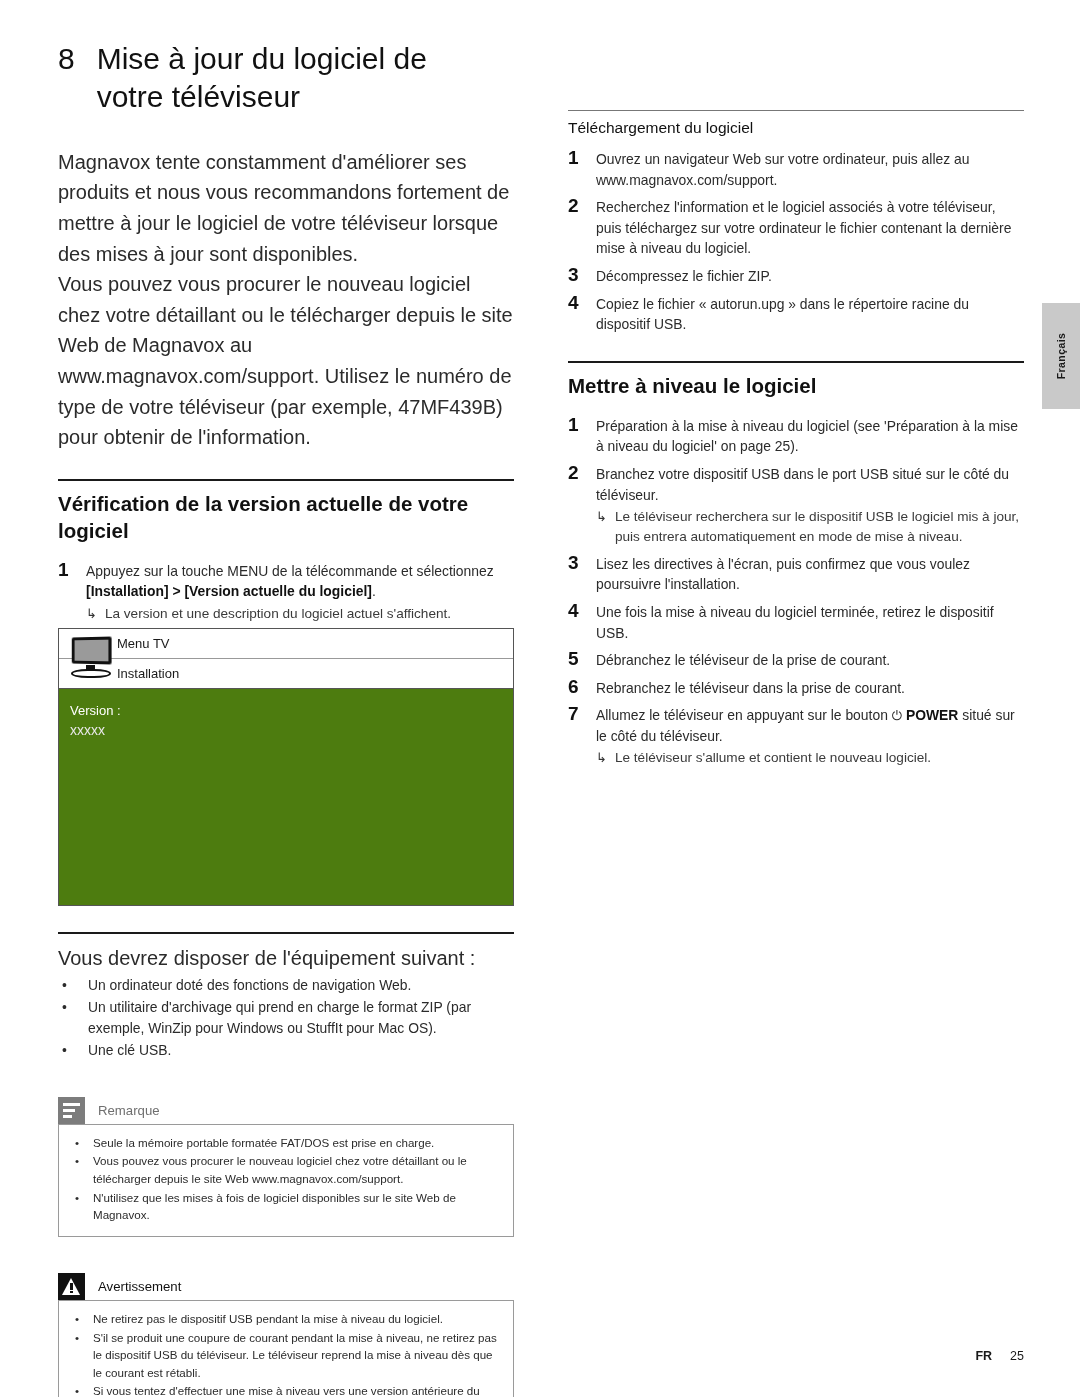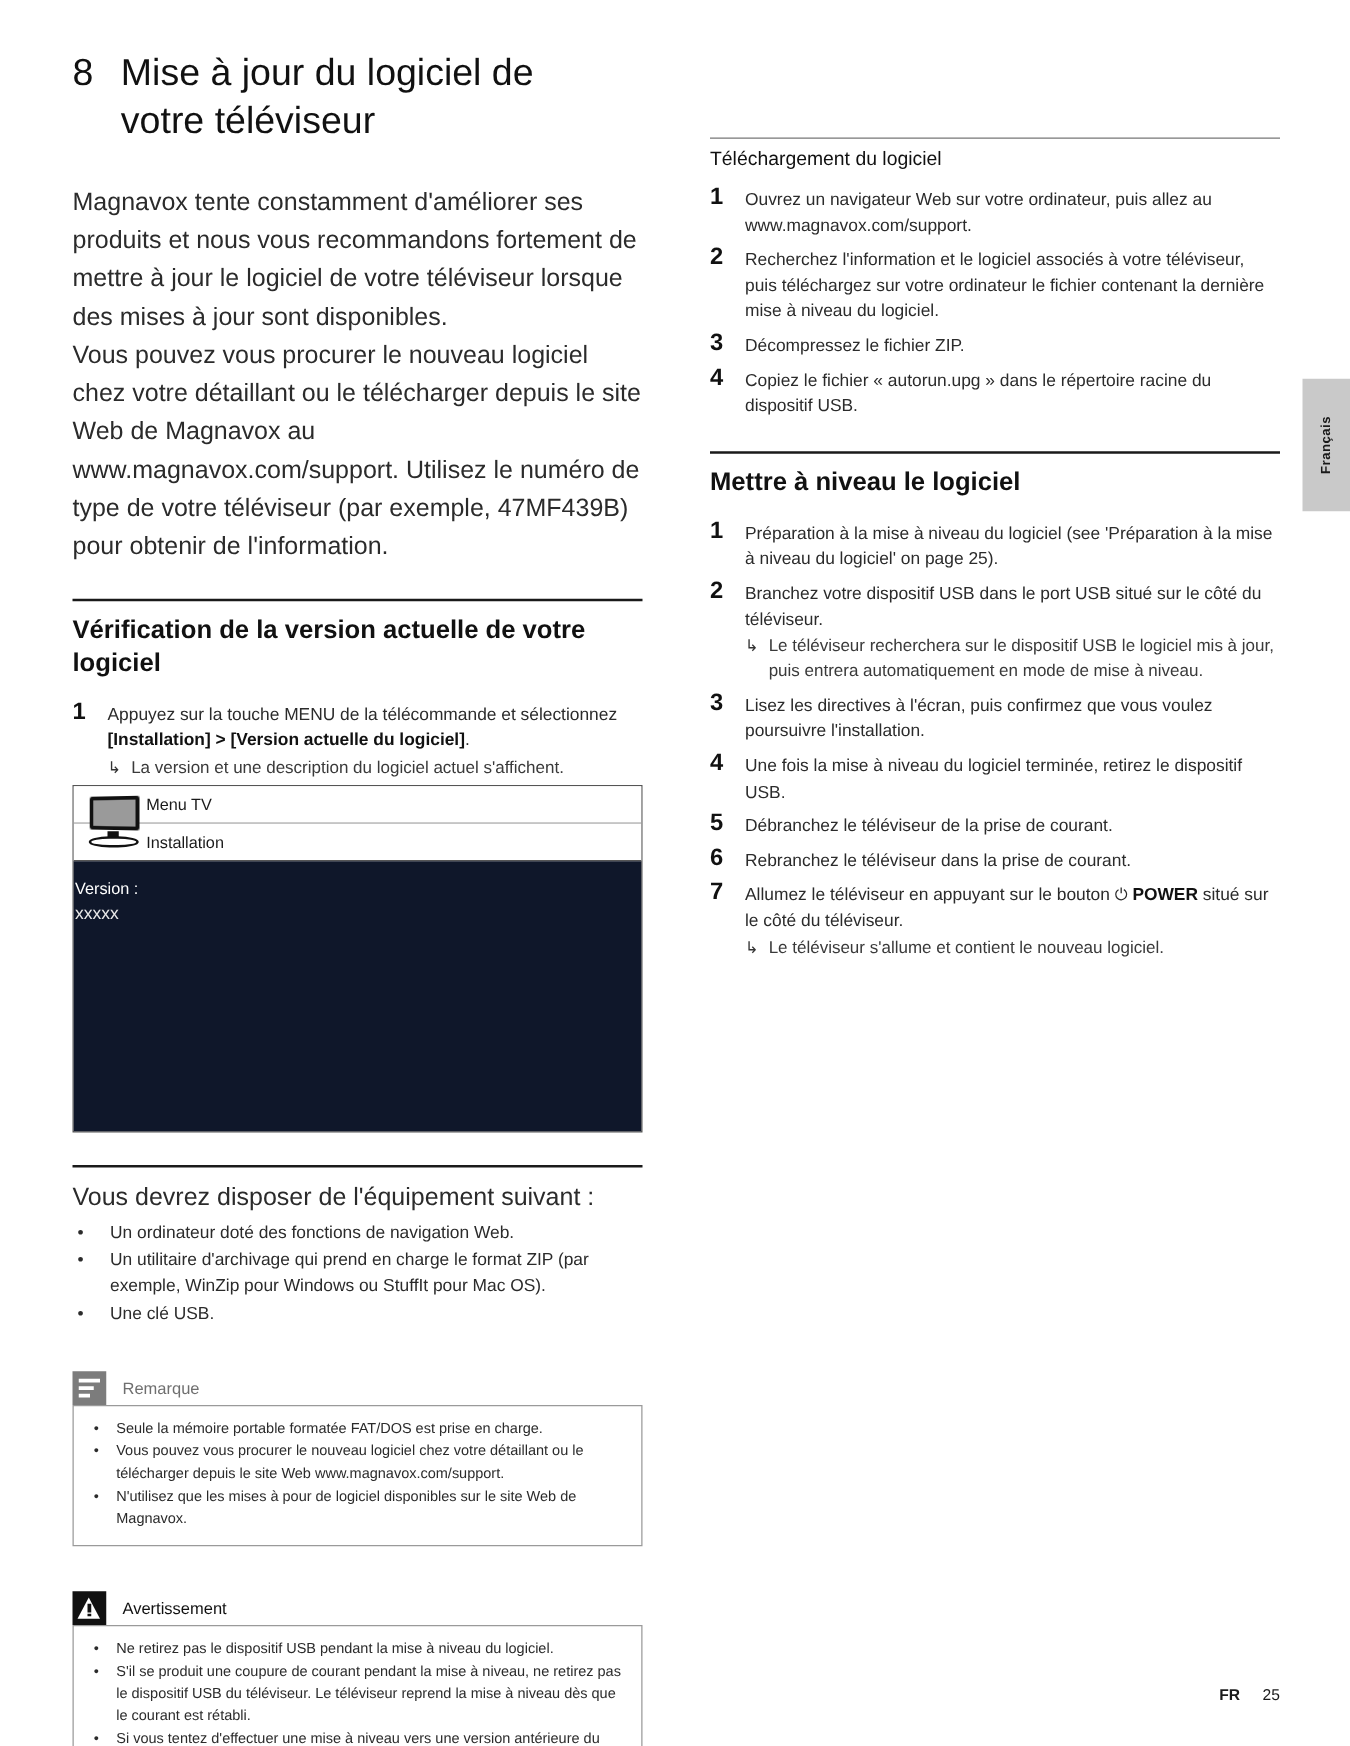--- a/index.html
+++ b/index.html
@@ -86,21 +86,21 @@
     display: flex; align-items: center; padding-left: 58px;
     font-size: 13px; color: #1a1a1a; background: #fff;
   }
   .tv-head2 {
     height: 30px; border-bottom: 1.2px solid #555;
     display: flex; align-items: center; padding-left: 58px;
     font-size: 13px; color: #1a1a1a; background: #fff;
   }
   .tv-cols { display: flex; height: 216px; }
   .tv-left { width: 222px; border-right: 1.5px solid #555; }
-  .tv-right { flex: 1; background: #0f172a; padding: 12px 1px; }
+  .tv-right { flex: 1; background: #4d7c0f; padding: 12px 11px; }
   .tv-row {
     height: 26px; background: #d2d2d2; border-bottom: 1.1px solid #8e8e8e;
     display: flex; align-items: center; padding-left: 28px;
     font-size: 13px; color: #1a1a1a;
   }
   .tv-row.sel { background: #ffffff; }
   .tv-row.blank { }
   .tv-ver-label { color: #fff; font-size: 13px; line-height: 1.5; }
   .tv-ver-val { color: #e8e8e8; font-size: 14px; line-height: 1.5; }
   
@@ -263,21 +263,21 @@
           <li>
             <span class="cdot">•</span>
             <span>Seule la mémoire portable formatée FAT/DOS est prise en charge.</span>
           </li>
           <li>
             <span class="cdot">•</span>
             <span>Vous pouvez vous procurer le nouveau logiciel chez votre détaillant ou le télécharger depuis le site Web www.magnavox.com/support.</span>
           </li>
           <li>
             <span class="cdot">•</span>
-            <span>N'utilisez que les mises à pour de logiciel disponibles sur le site Web de Magnavox.</span>
+            <span>N'utilisez que les mises à fois de logiciel disponibles sur le site Web de Magnavox.</span>
           </li>
         </ul>
       </div>
     </div>
 
     <div class="callout">
       <div class="callout-head">
         <div class="callout-icon icon-warn">
           <div class="warn-tri">
             <div class="tri"></div>

